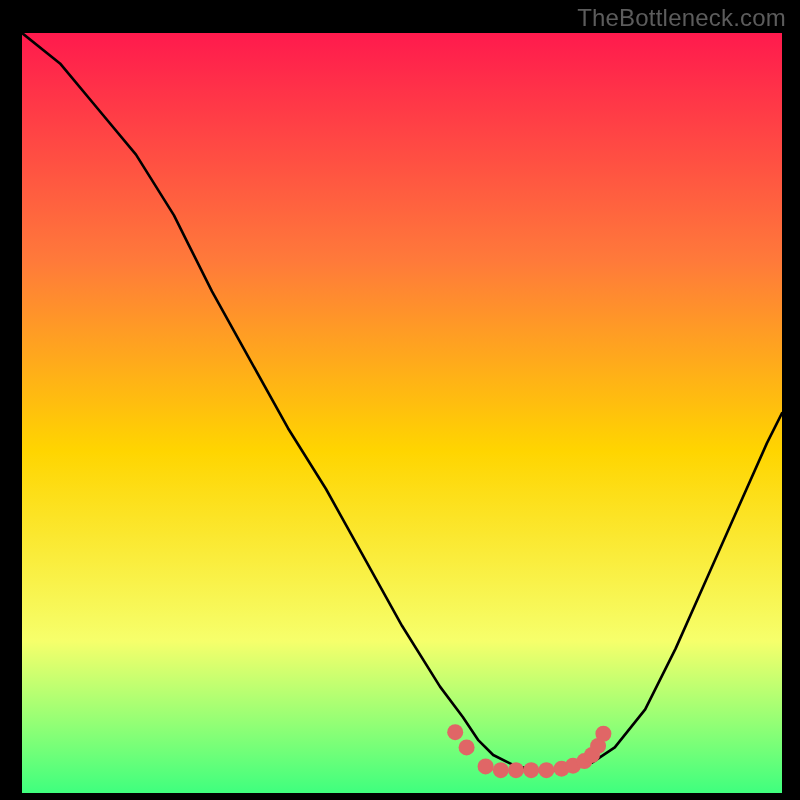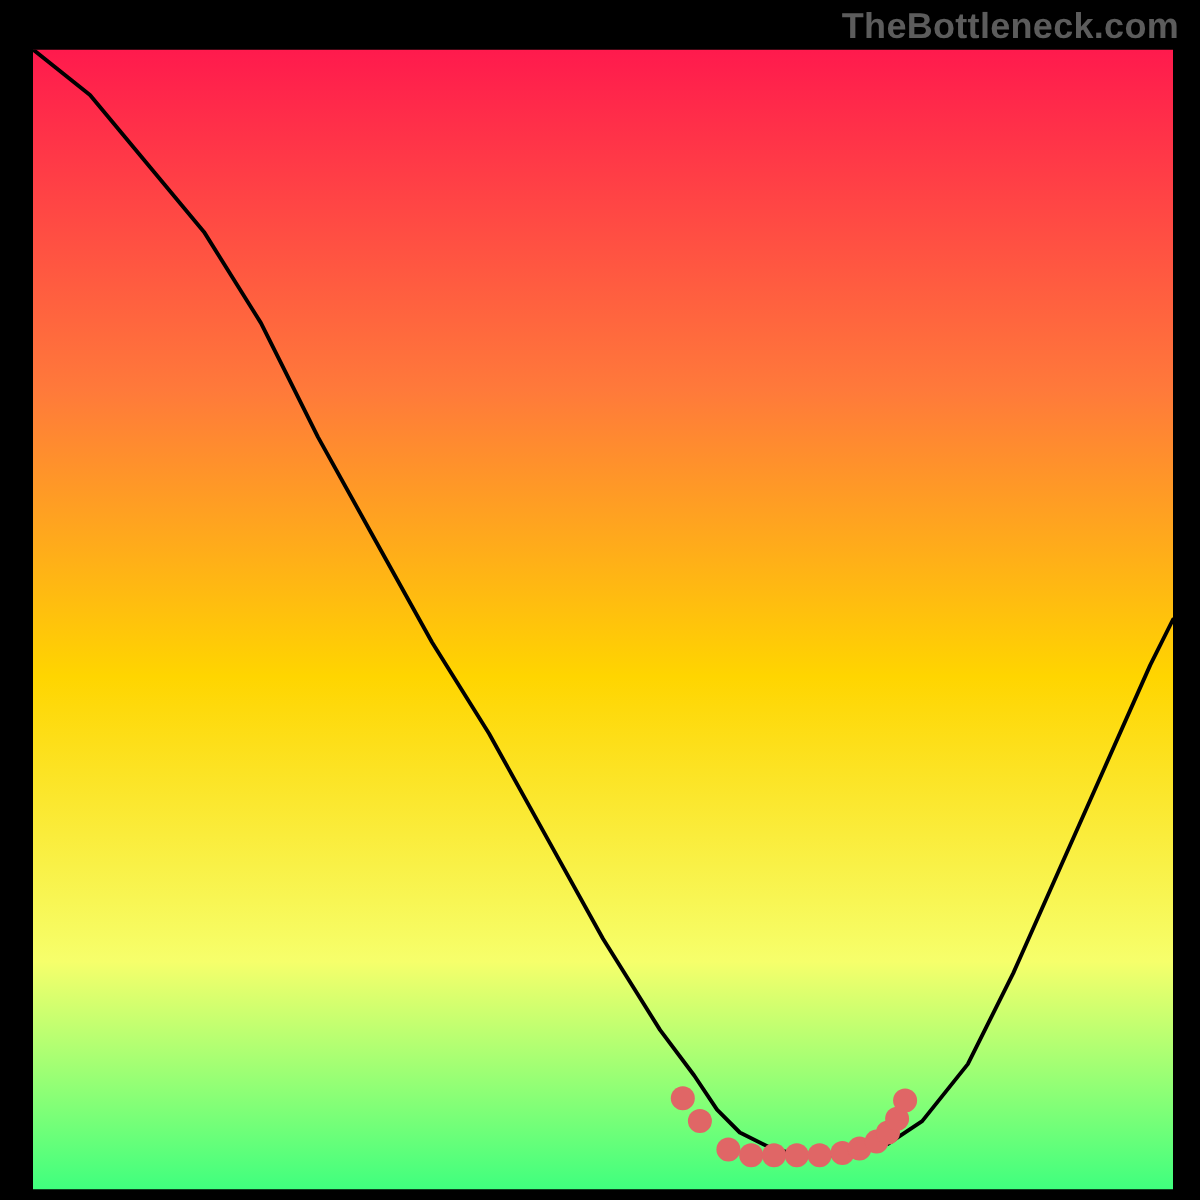--- a/index.html
+++ b/index.html
@@ -9,21 +9,21 @@
     width: 800px;
     height: 800px;
     background: #000;
   }
   .watermark {
     position: absolute;
     top: 4px;
     right: 14px;
     font-family: Arial, Helvetica, sans-serif;
     font-size: 24px;
-    font-weight: 700;
+    font-weight: 400;
     color: #5c5c5c;
     letter-spacing: 0.2px;
   }
   .plot-frame {
     position: absolute;
     left: 22px;
     top: 33px;
     width: 760px;
     height: 760px;
     background: #000;

